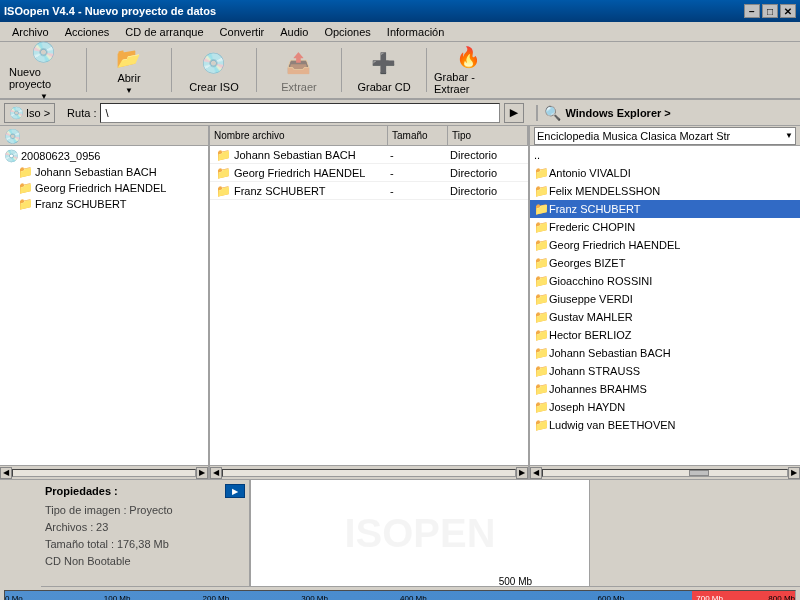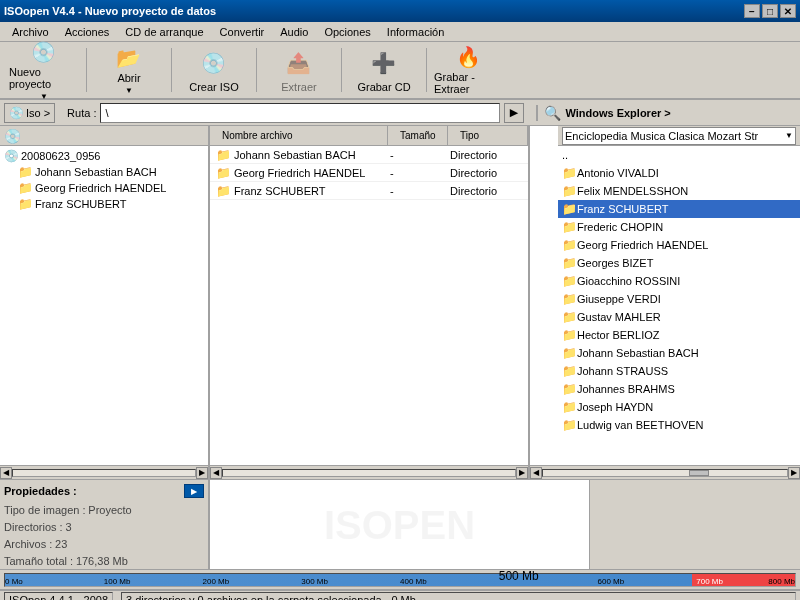--- a/index.html
+++ b/index.html
@@ -144,21 +144,21 @@
       flex-direction: column;
       background: white;
     }
     .list-header {
       display: flex;
       background: #d4d0c8;
       border-bottom: 1px solid #a0a0a0;
       height: 20px;
     }
     .list-col-header {
-      padding: 2px 12px;
+      padding: 2px 4px;
       border-right: 1px solid #a0a0a0;
       font-size: 10px;
       display: flex; align-items: center;
     }
     .col-name { flex: 1; }
     .col-size { width: 60px; }
     .col-type { width: 80px; }
     .list-content { flex: 1; overflow-y: auto; }
     .list-row {
       display: flex; align-items: center;
@@ -170,21 +170,20 @@
     .list-cell-name { flex: 1; display: flex; align-items: center; gap: 3px; }
     .list-cell-size { width: 60px; }
     .list-cell-type { width: 80px; }
 
     
     .right-pane {
       flex: 1;
       display: flex;
       flex-direction: column;
       background: white;
-      padding-left: 28px;
     }
     .right-path-combo {
       flex: 1;
       height: 18px;
       border: 1px solid #888;
       background: white;
       display: flex; align-items: center;
       padding: 0 2px; font-size: 10px;
       justify-content: space-between;
     }
@@ -207,23 +206,24 @@
     .explorer-row {
       display: flex; align-items: center;
       padding: 1px 4px; cursor: pointer;
       height: 18px;
     }
     .explorer-row.selected { background: #316ac5; color: white; }
     .explorer-row.selected .folder-icon { color: #ffd080; }
 
     
     .bottom-area {
-      height: 90px;
-      display: flex;
-      border-bottom: 1px solid #a0a0a0;
+      height: 107px;
+      display: flex;
+      border-bottom: 1px solid #a0a0a0;
+      margin-left: 41px;
     }
     .props-pane {
       width: 210px;
       border-right: 2px solid #a0a0a0;
       background: #d4d0c8;
       padding: 4px;
     }
     .props-header {
       display: flex; align-items: center; justify-content: space-between;
       margin-bottom: 4px;
@@ -540,24 +540,20 @@
   <div class="props-pane">
     <div class="props-header">
       <span class="props-title">Propiedades :</span>
       <div class="props-icon-btn"></div>
     </div>
     <div class="props-row">
       <span>Tipo de imagen :</span>
       <span>Proyecto</span>
     </div>
     <div class="props-row">
-      <span>Directorios :</span>
-      <span>3</span>
-    </div>
-    <div class="props-row">
       <span>Archivos :</span>
       <span>23</span>
     </div>
     <div class="props-row">
       <span>Tamaño total :</span>
       <span>176,38 Mb</span>
     </div>
     <div class="props-row">
       <span>CD Non Bootable</span>
     </div>
@@ -572,21 +568,21 @@
 
 <div class="progress-bar-area">
   <div class="progress-track">
     <div style="position:absolute;left:0;width:87%;height:100%;background:linear-gradient(to right,#5090d0,#4488cc);"></div>
 
     <div style="position:absolute;left:0;bottom:0;font-size:8px;color:#000;z-index:2;">0 Mo</div>
     <div style="position:absolute;left:12.5%;bottom:0;font-size:8px;color:#000;z-index:2;">100 Mb</div>
     <div style="position:absolute;left:25%;bottom:0;font-size:8px;color:#000;z-index:2;">200 Mb</div>
     <div style="position:absolute;left:37.5%;bottom:0;font-size:8px;color:#000;z-index:2;">300 Mb</div>
     <div style="position:absolute;left:50%;bottom:0;font-size:8px;color:#000;z-index:2;">400 Mb</div>
-    <div style="position:absolute;left:62.5%;bottom:3px;font-size:12px;color:#000;z-index:2;">500 Mb</div>
+    <div style="position:absolute;left:62.5%;bottom:16px;font-size:10px;color:#000;z-index:2;">500 Mb</div>
     <div style="position:absolute;left:75%;bottom:0;font-size:8px;color:#000;z-index:2;">600 Mb</div>
     <div style="position:absolute;left:87.5%;bottom:0;font-size:8px;color:#000;z-index:2;color:white;">700 Mb</div>
     <div style="position:absolute;right:0;bottom:0;font-size:8px;color:#000;z-index:2;margin-top:30px;">800 Mb</div>
   </div>
 </div>
 
 <div class="status-bar">
   <div class="status-section">
     <span>ISOpen 4.4.1 - 2008</span>
   </div>

